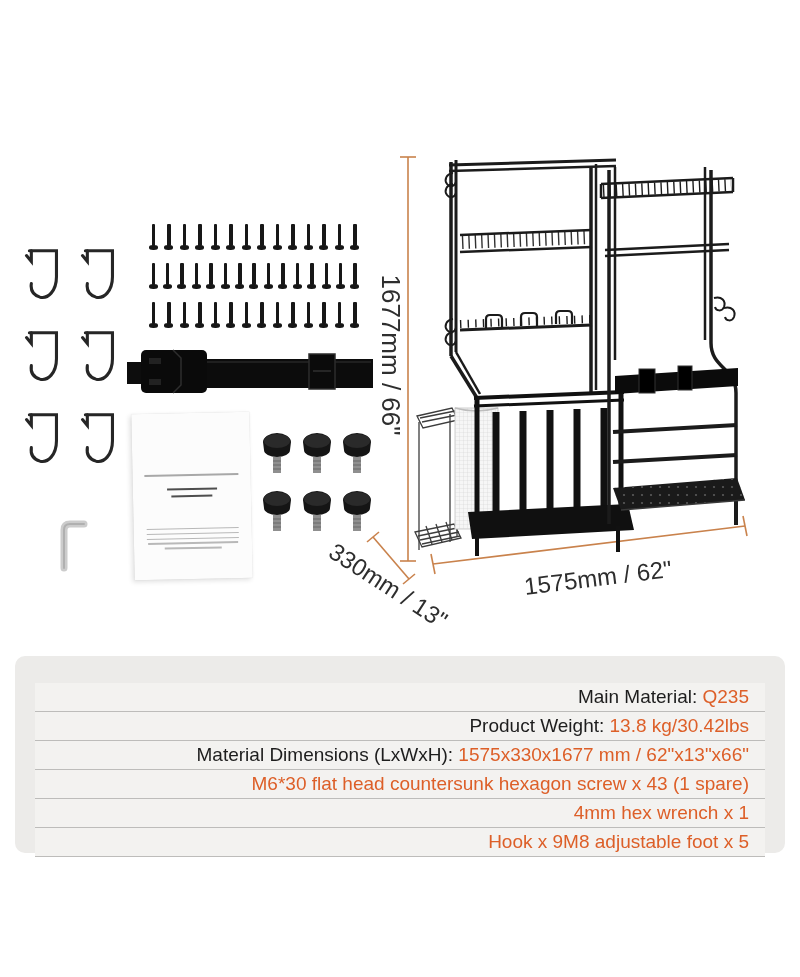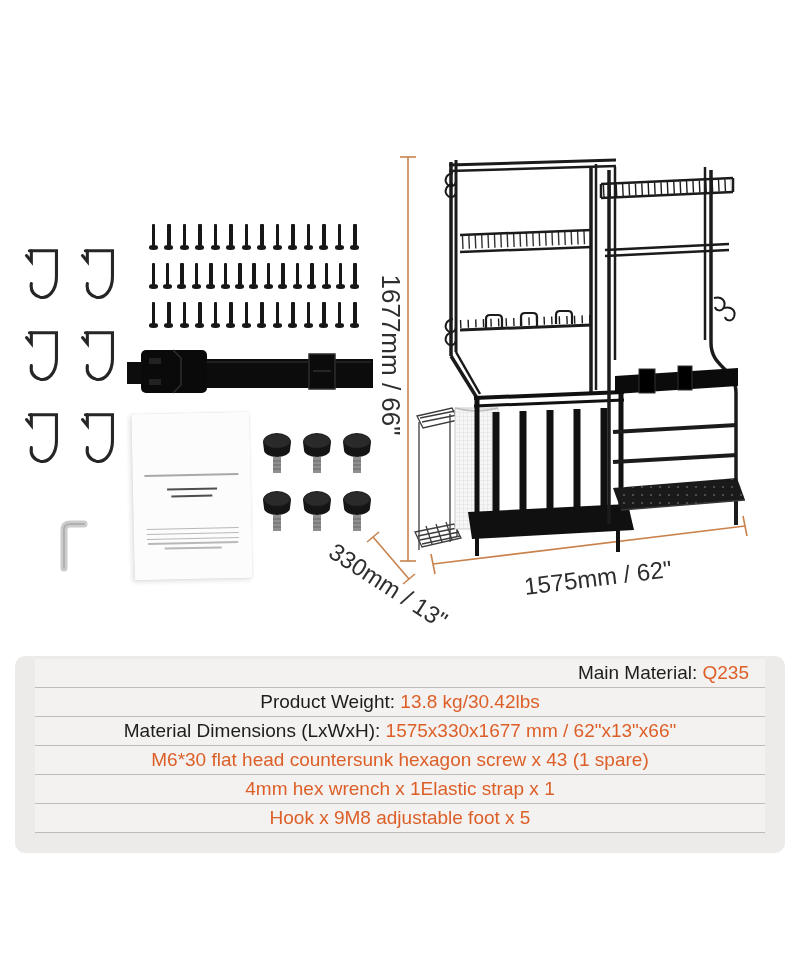--- a/index.html
+++ b/index.html
@@ -40,24 +40,24 @@
 
   
   .dim{position:absolute;color:#2e2e2e;white-space:nowrap;font-size:24px;}
   .dim-h{left:390px;top:355px;transform:translate(-50%,-50%) rotate(90deg);font-size:26px;}
   .dim-d{left:388px;top:586px;transform:translate(-50%,-50%) rotate(33deg);}
   .dim-w{left:598px;top:578px;transform:translate(-50%,-50%) rotate(-7deg);}
 
   
   .spec-table{position:absolute;left:15px;top:656px;width:770px;height:197px;
               background:#ecebe9;border-radius:10px;padding-top:3px;box-sizing:border-box;}
-  .spec-row{display:flex;justify-content:center;align-items:center;height:28px;
+  .spec-row{display:flex;justify-content:flex-end;align-items:center;height:28px;
             margin:0 20px;padding:0 16px;border-bottom:1px solid #bdbcba;
             background:#f3f2f0;font-size:19px;line-height:28px;}
-  .spec-row.right{justify-content:flex-end;}
+  .spec-row.right{justify-content:flex-end;margin-top:24px;}
   .spec-cell{white-space:nowrap;}
   .spec-cell .lbl{color:#1d1d1d;}
   .spec-cell .val{color:#dd5f28;}
 </style>
 </head>
 <body>
 
 <div class="page">
 
   <div class="hooks-grid">
@@ -373,21 +373,20 @@
         <div class="spec-cell"><span class="lbl">Product Weight: </span><span class="val">13.8 kg/30.42lbs</span></div>
       </div>
       <div class="spec-row">
         <div class="spec-cell"><span class="lbl">Material Dimensions (LxWxH): </span><span class="val">1575x330x1677 mm / 62"x13"x66"</span></div>
       </div>
       <div class="spec-row">
         <div class="spec-cell"><span class="val">M6*30 flat head countersunk hexagon screw x 43 (1 spare)</span></div>
       </div>
       <div class="spec-row">
         <div class="spec-cell"><span class="val">4mm hex wrench x 1</span></div>
-        <div class="spec-cell"><span class="val">Elastic strap x 1</span></div>
       </div>
       <div class="spec-row">
         <div class="spec-cell"><span class="val">Hook x 9</span></div>
         <div class="spec-cell"><span class="val">M8 adjustable foot x 5</span></div>
       </div>
     </div>
 
 </div>
 
 </body></html>

